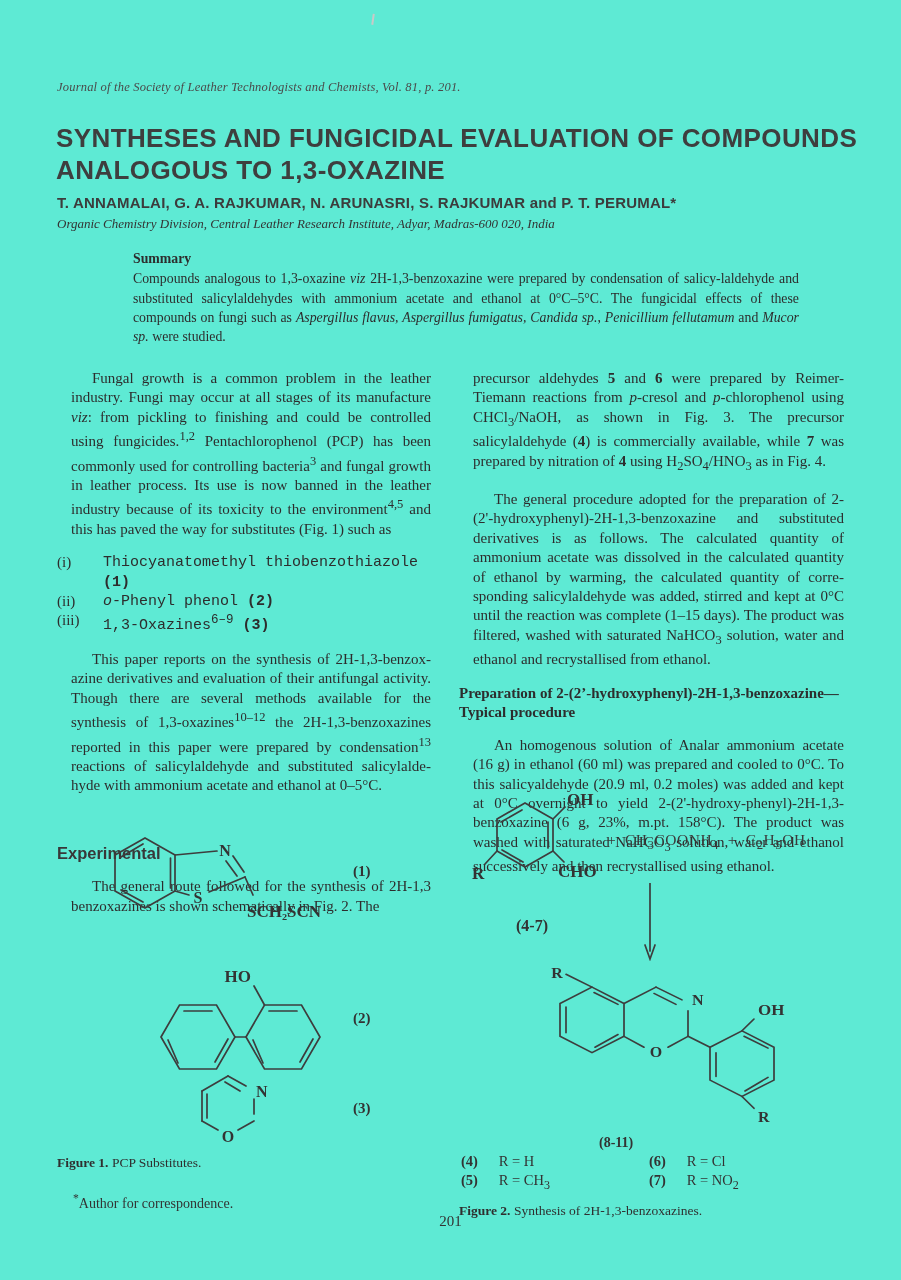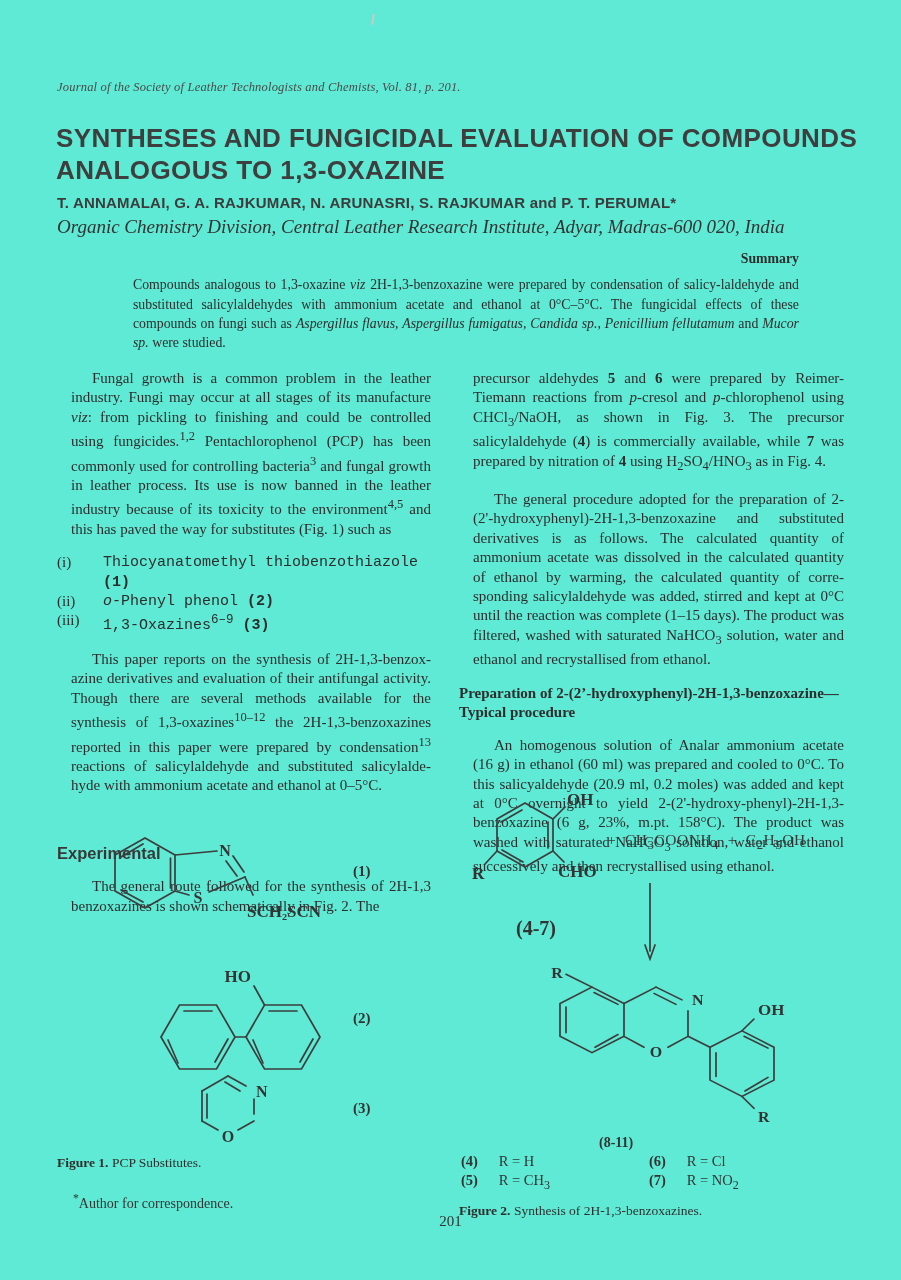--- a/index.html
+++ b/index.html
@@ -13,23 +13,23 @@
     border-left:2px solid #c9c9c7;transform:rotate(8deg);}
   .journal-line{position:absolute;left:57px;top:80px;width:700px;
     font-style:italic;font-size:12.5px;color:#4a4a4a;letter-spacing:.2px;}
   .title{position:absolute;left:56px;top:122px;width:810px;
     font-family:"Liberation Sans",sans-serif;font-weight:bold;font-size:26px;
     line-height:32px;color:#3e3e3e;letter-spacing:.4px;}
   .authors{position:absolute;left:57px;top:194px;width:800px;
     font-family:"Liberation Sans",sans-serif;font-weight:bold;font-size:15px;
     color:#3c3c3c;letter-spacing:.2px;}
   .affiliation{position:absolute;left:57px;top:216px;width:800px;
-    font-style:italic;font-size:19px;color:#333;}
+    font-style:italic;font-size:13px;color:#333;}
   .summary{position:absolute;left:133px;top:249px;width:666px;font-size:13.8px;line-height:19.3px;}
-  .summary .s-head{font-weight:bold;margin-bottom:7px;text-align:right;}
+  .summary .s-head{font-weight:bold;margin-bottom:1px;}
   .summary .s-body{text-align:justify;}
   .col{position:absolute;top:355px;font-size:15px;line-height:19.4px;}
   .col-left{left:57px;width:388px;}
   .col-right{left:459px;width:399px;}
   .sec-head{font-family:"Liberation Sans",sans-serif;font-weight:bold;
     font-size:16.5px;color:#383838;margin:12px 0 10px 0;}
   .sec-head.first{margin-top:2px;}
   .para{text-align:justify;margin:14px;}
   .para.indent{text-indent:1.4em;}
   .list{margin:9px 0 9px 0;}
@@ -167,21 +167,21 @@
       <line x1="85" y1="34" x2="97" y2="22"></line>
       <line x1="85" y1="66" x2="96" y2="77"></line>
       <line x1="29" y1="66" x2="17" y2="79"></line>
       <text x="99" y="20" font-size="17">OH</text>
       <text x="90" y="92" font-size="17">CHO</text>
       <text x="4" y="94" font-size="17">R</text>
     </svg>
 
     <div class="reagents">+&nbsp;&nbsp;CH<sub>3</sub>COONH<sub>4</sub>&nbsp;&nbsp;+&nbsp;&nbsp;C<sub>2</sub>H<sub>5</sub>OH</div>
 
-    <div class="chem-label" style="left:57px;top:132px;font-size:20px;">(4-7)</div>
+    <div class="chem-label" style="left:57px;top:132px;font-size:16px;">(4-7)</div>
 
     <svg class="struct" style="left:184px;top:98px;" width="14" height="78" viewBox="0 0 14 78">
       <line x1="7" y1="0" x2="7" y2="68"></line>
       <path d="M2,62 L7,76 L12,62" fill="none"></path>
     </svg>
 
     <svg class="struct" style="left:43px;top:182px;" width="290" height="155" viewBox="0 0 290 170" preserveAspectRatio="none">
       <path d="M90,22 L122,40 L122,76 L90,94 L58,76 L58,40 Z"></path>
       <line x1="92" y1="28" x2="116" y2="41"></line>
       <line x1="116" y1="74" x2="93" y2="88"></line>

